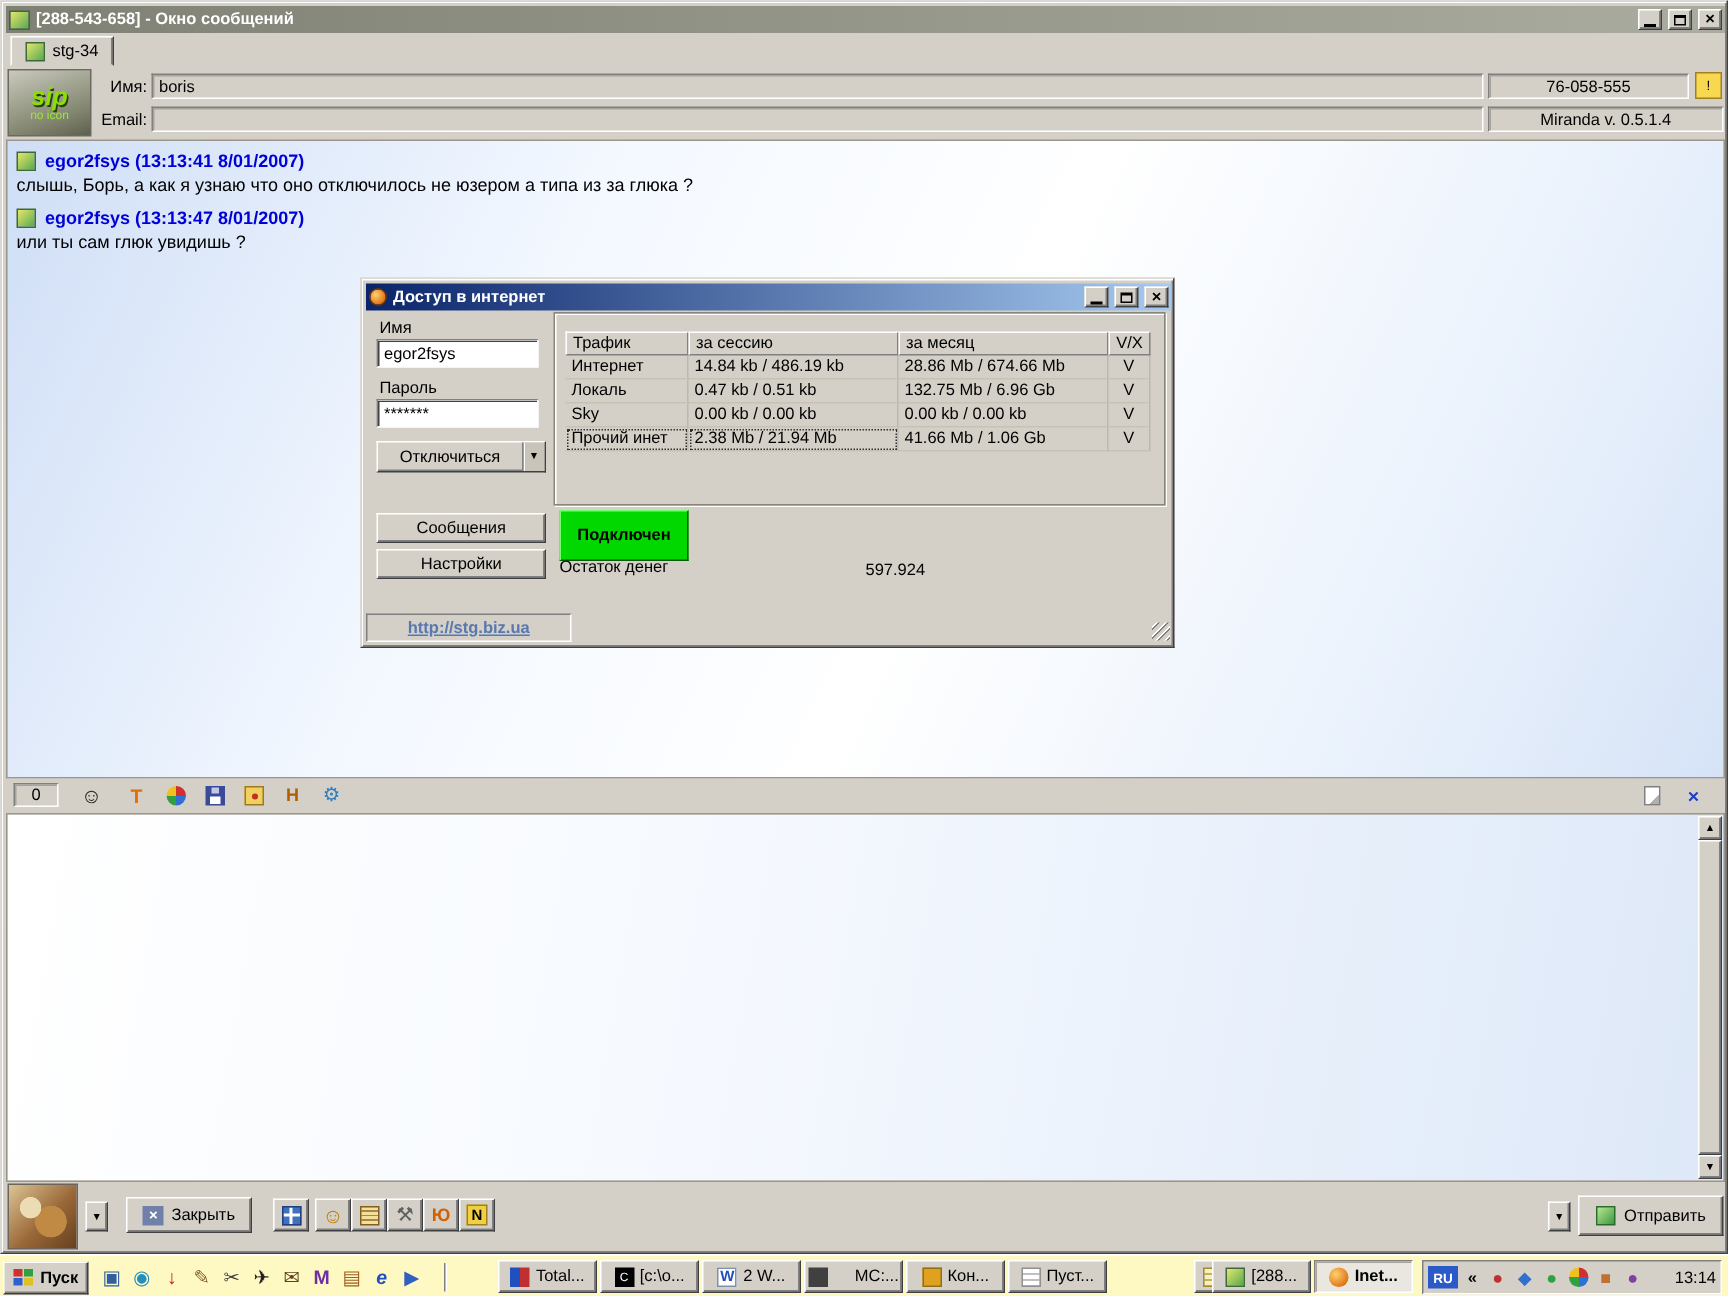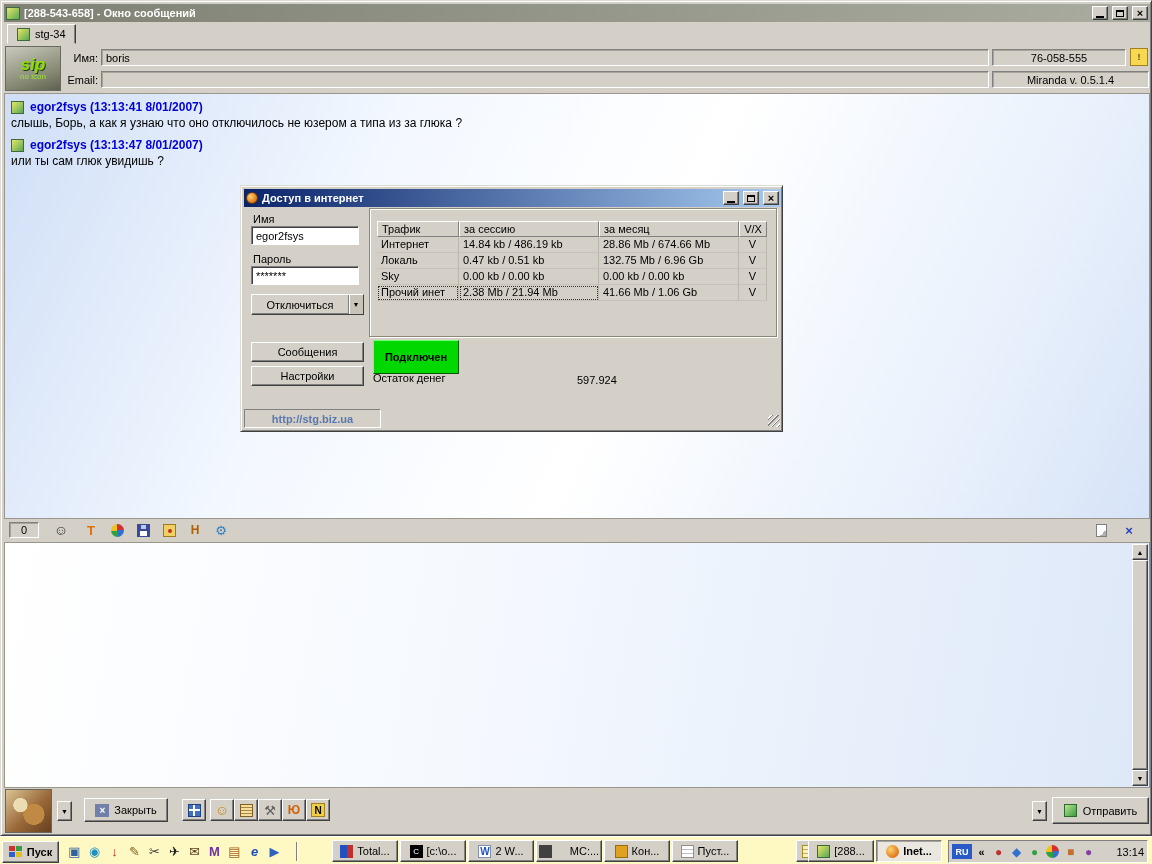--- a/index.html
+++ b/index.html
@@ -46,21 +46,21 @@
 
   
   .grp { position:absolute; border:1px solid #8a8678; box-shadow: 1px 1px 0 #fff, inset 1px 1px 0 #fff; }
   .grp-lab { position:absolute; top:-7px; left:8px; background:#5eead4; padding:0 4px;margin-top:28px; }
   .stat-table { display:grid; grid-template-columns:82px 140px 140px 28px; grid-auto-rows:16px; background:#d4d0c8; }
   .th { border:1px solid; border-color:#fff #808080 #808080 #fff; padding:1px 4px; font-size:11px; overflow:hidden; white-space:nowrap; }
   .td { padding:1px 4px; border-right:1px solid #bcb8ae; border-bottom:1px solid #c6c2b8; font-size:11px; overflow:hidden; white-space:nowrap; }
   .tc { text-align:center; }
   .focused { outline:1px dotted #303030; outline-offset:-2px; }
   .status-green { background:#00d800; border:1px solid; border-color:#70ff70 #005800 #005800 #70ff70; font-weight:bold; }
-  .linktext { color:#5878b0; font-weight:bold; }
+  .linktext { color:#5878b0; font-weight:bold; text-decoration:underline; }
   .grip { position:absolute; right:1px; bottom:1px; width:12px; height:12px;
           background:repeating-linear-gradient(135deg, transparent 0 2px, #fff 2px 3px, #808080 3px 4px); }
 
   
   .composearea { background:linear-gradient(100deg,#ffffff 0%,#f4f8fe 45%,#dde8f8 100%); border:1px solid #9a968c; }
   .sb { position:absolute; top:1px; right:1px; width:16px; bottom:1px; background:#ece9e2; }
   .sb .sbtn { position:absolute; left:0; width:16px; height:16px; font-size:7px; color:#000; }
   .sb .thumb { position:absolute; left:0; top:16px; bottom:16px; width:16px; }
 
   .tbtn { background:transparent; border:1px solid transparent; display:flex; align-items:center; justify-content:center; }

